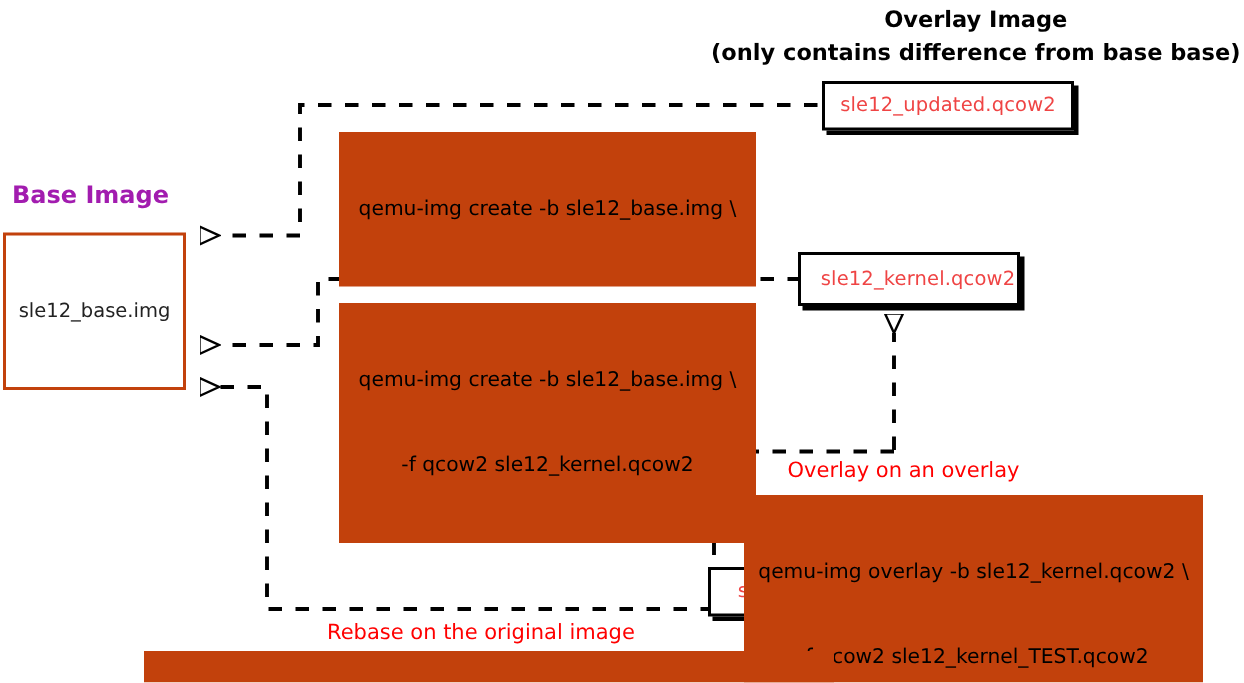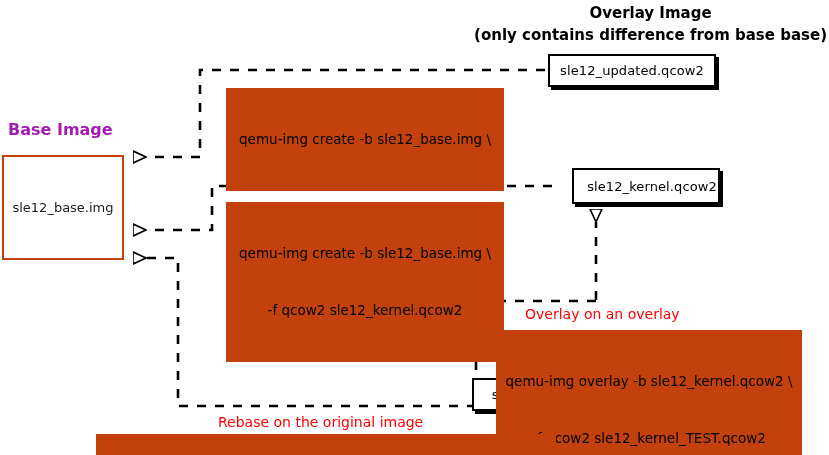--- a/index.html
+++ b/index.html
@@ -26,21 +26,21 @@
     pointer-events: none;
   }
   .node-box {
     position: absolute;
     background: #ffffff;
     border: 2px solid #000000;
     box-sizing: border-box;
     display: flex;
     align-items: center;
     justify-content: center;
-    color: #000000;
+    color: #ef4444;
     font-size: 13px;
     font-family: "DejaVu Sans", sans-serif;
     letter-spacing: 0.1px;
   }
   .node-box.shadowed {
     box-shadow: 3px 3px 0 0 #000000;
   }
   .base-box {
     position: absolute;
     left: 2px;
@@ -134,21 +134,21 @@
 
   <div class="heading" style="left:8px; top:120px; font-size:16px;">Base Image</div>
   <div class="base-box">
     <span>sle12_base.img</span>
   </div>
 
   <div class="node-box shadowed" style="left:548px; top:54px; width:168px; height:33px;">
     <span>sle12_updated.qcow2</span>
   </div>
 
-  <div class="node-box shadowed" style="left:572px; top:168px; width:148px; height:36px;padding-left:12px;">
+  <div class="node-box shadowed" style="left:532px; top:168px; width:148px; height:36px;padding-left:12px;">
     <span>sle12_kernel.qcow2</span>
   </div>
 
   <div class="node-box shadowed" style="left:472px; top:378px; width:207px; height:33px;">
     <span>sle12_kernel_TEST.qcow2</span>
   </div>
 
   <div class="cmd" style="left:226px; top:88px; width:278px;">
     <div>qemu-img create -b sle12_base.img \</div>
   </div>

